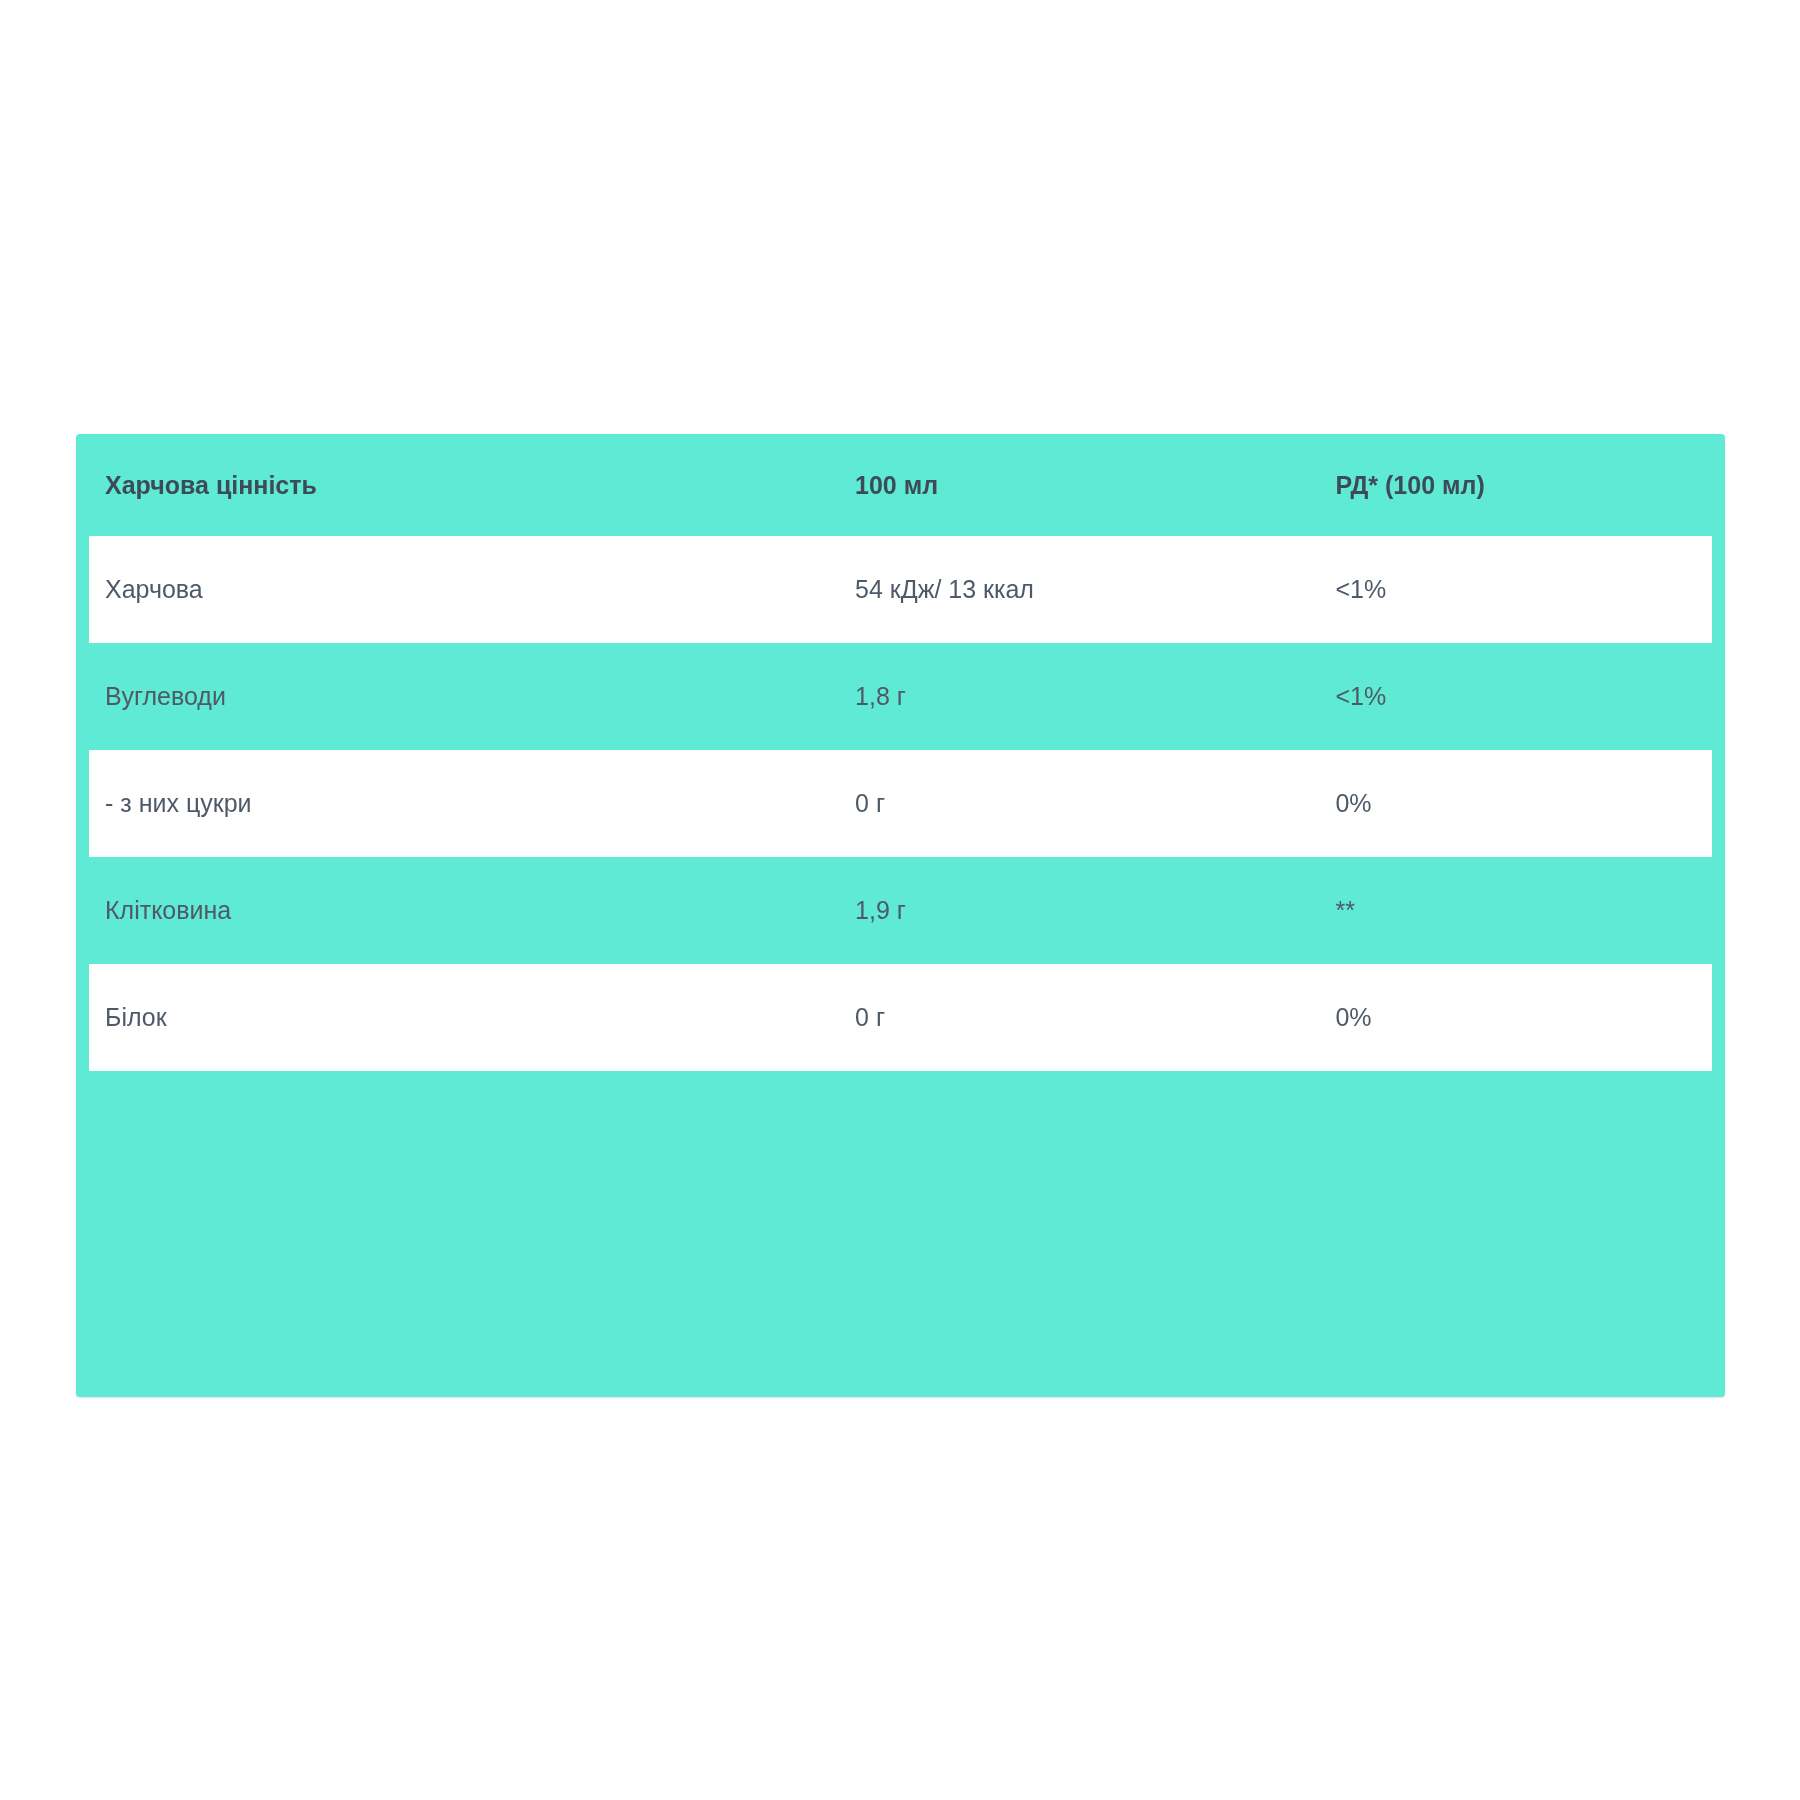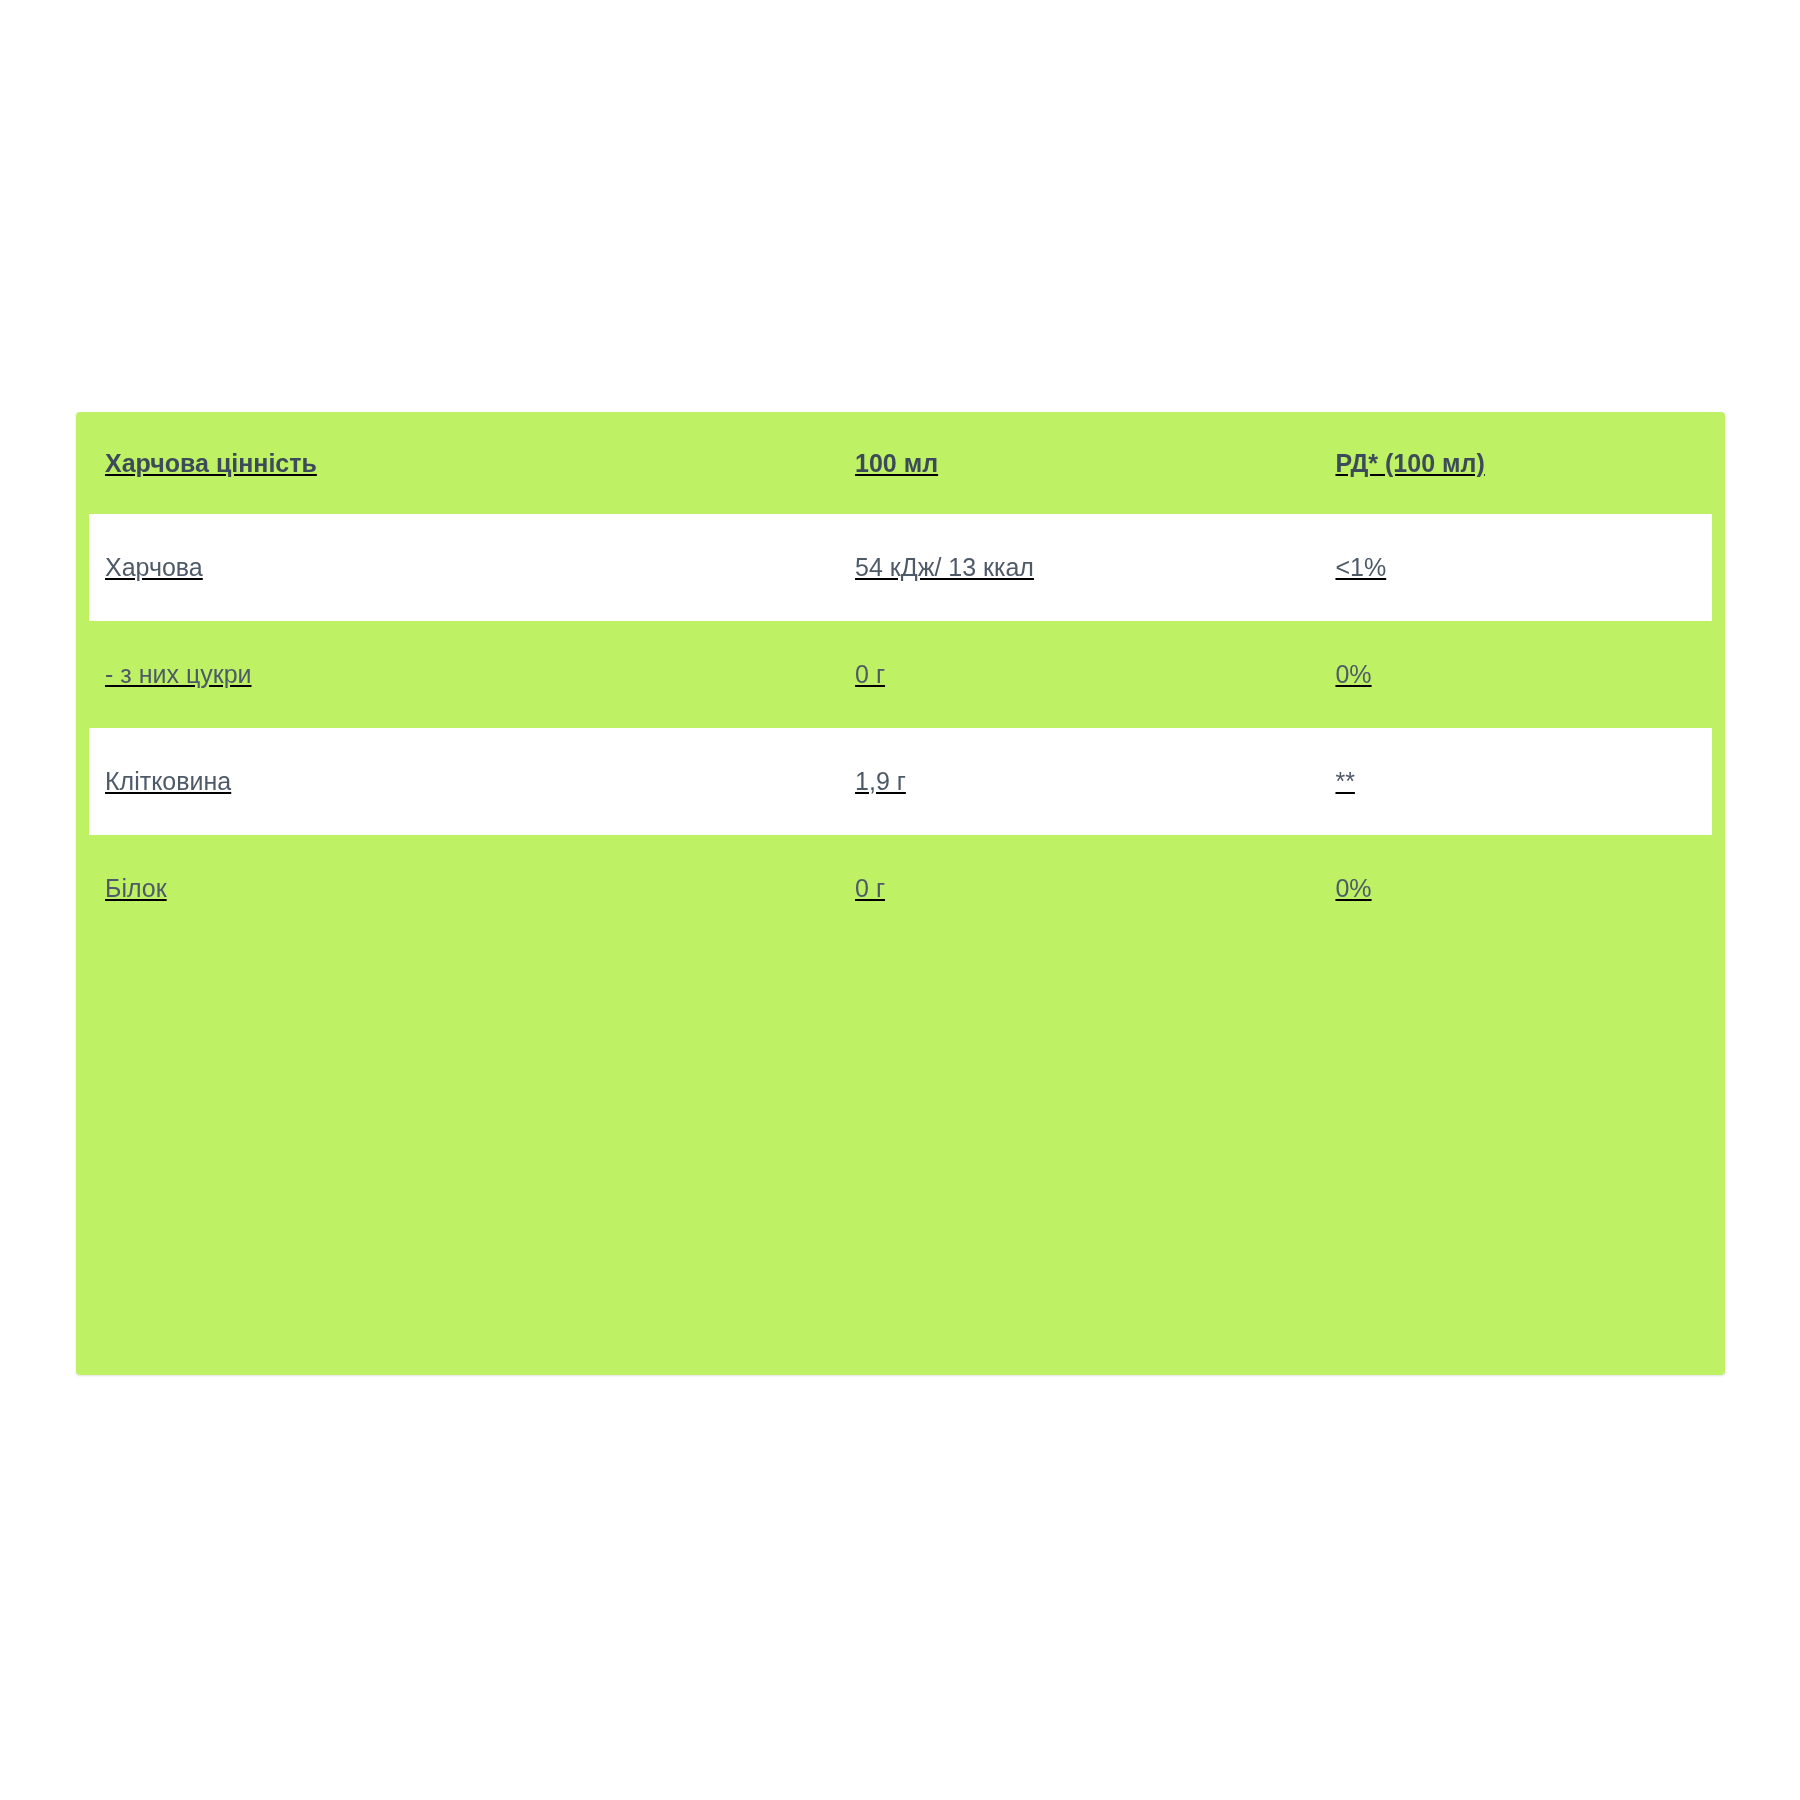--- a/index.html
+++ b/index.html
@@ -13,29 +13,28 @@
   .page {
     position: relative;
     width: 1800px;
     height: 1800px;
     background: #ffffff;
     overflow: hidden;
   }
   .nutrition-card {
     position: absolute;
     left: 76px;
-    top: 412px;
+    top: 434px;
     width: 1649px;
     height: 963px;
     box-sizing: border-box;
     padding: 0 13px;
-    background: #bef264;
+    background: #5eead4;
     border-radius: 4px;
     box-shadow: 0 1px 2px rgba(0,0,0,0.12);
-    text-decoration: underline;
   }
   table.nutrition {
     width: 100%;
     border-collapse: collapse;
     table-layout: fixed;
   }
   table.nutrition thead tr {
     height: 102px;
   }
   table.nutrition tbody tr {
@@ -86,20 +85,25 @@
           <th>РД* (100 мл)</th>
         </tr>
       </thead>
       <tbody>
         <tr>
           <td>Харчова</td>
           <td>54 кДж/ 13 ккал</td>
           <td>&lt;1%</td>
         </tr>
         <tr>
+          <td>Вуглеводи</td>
+          <td>1,8 г</td>
+          <td>&lt;1%</td>
+        </tr>
+        <tr>
           <td>- з них цукри</td>
           <td>0 г</td>
           <td>0%</td>
         </tr>
         <tr>
           <td>Клітковина</td>
           <td>1,9 г</td>
           <td>**</td>
         </tr>
         <tr>

